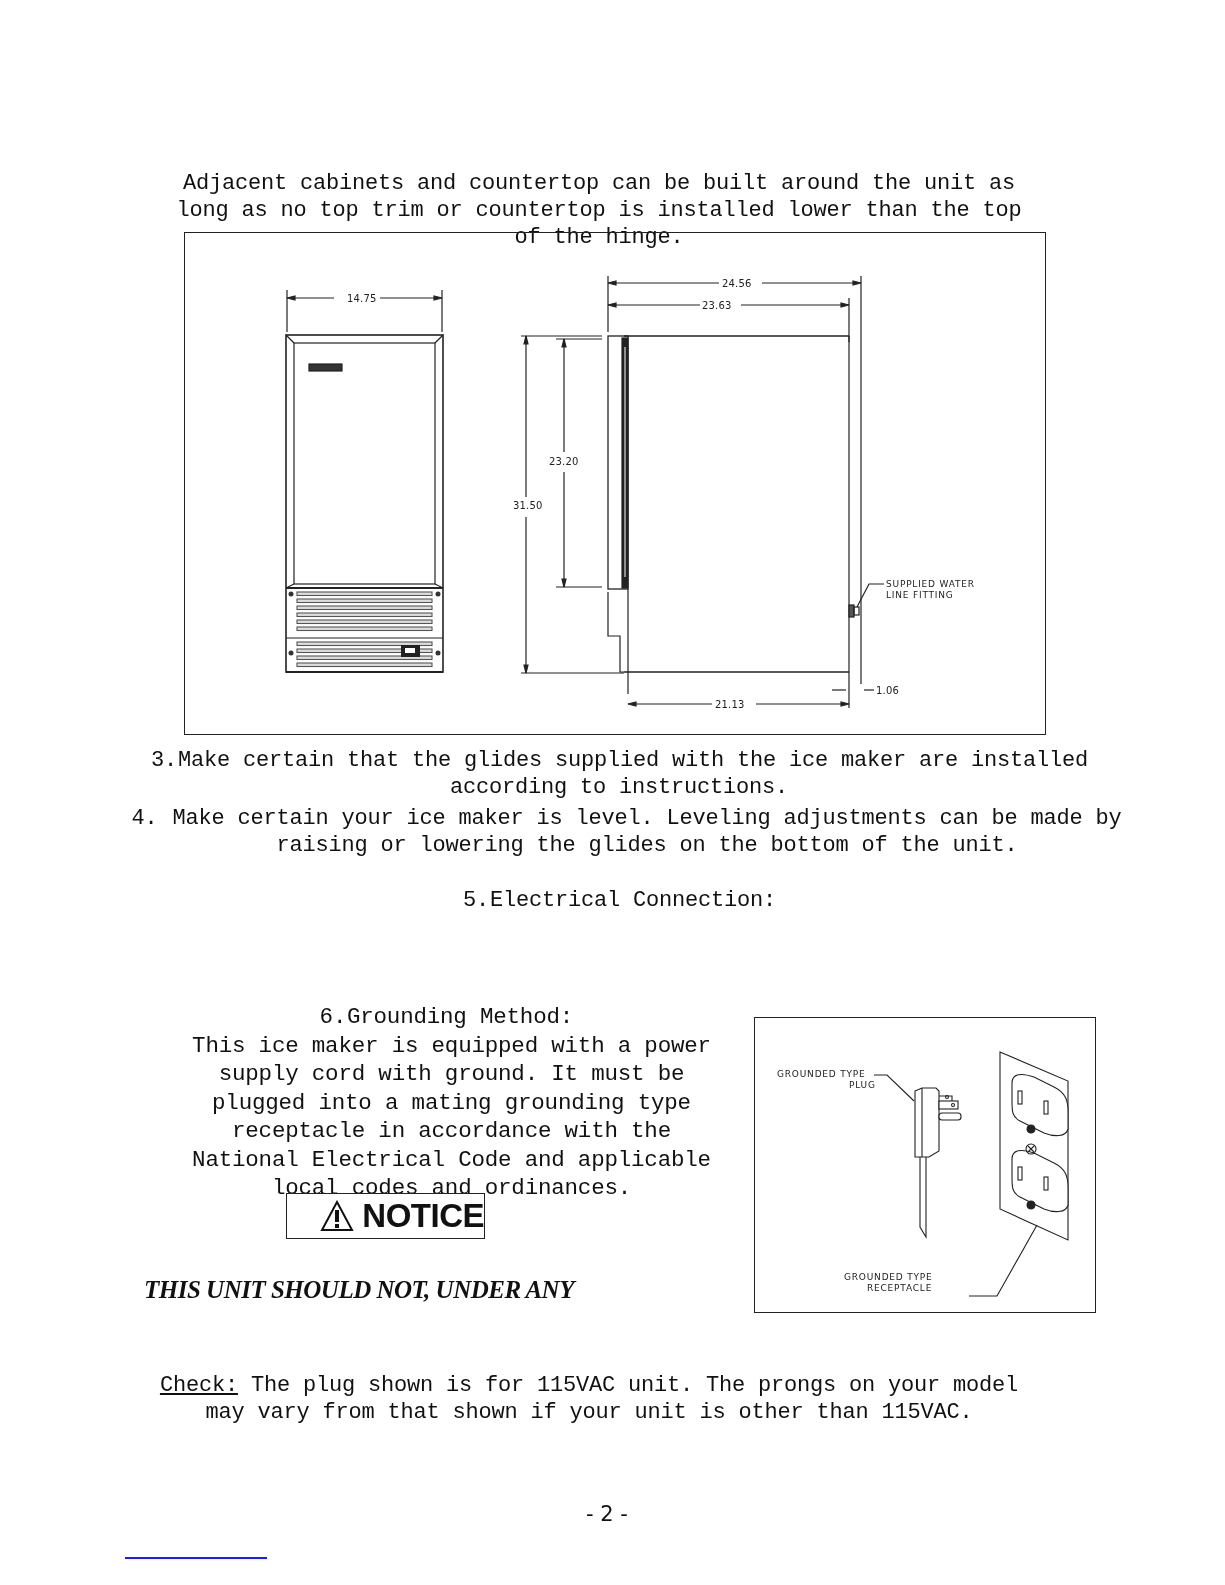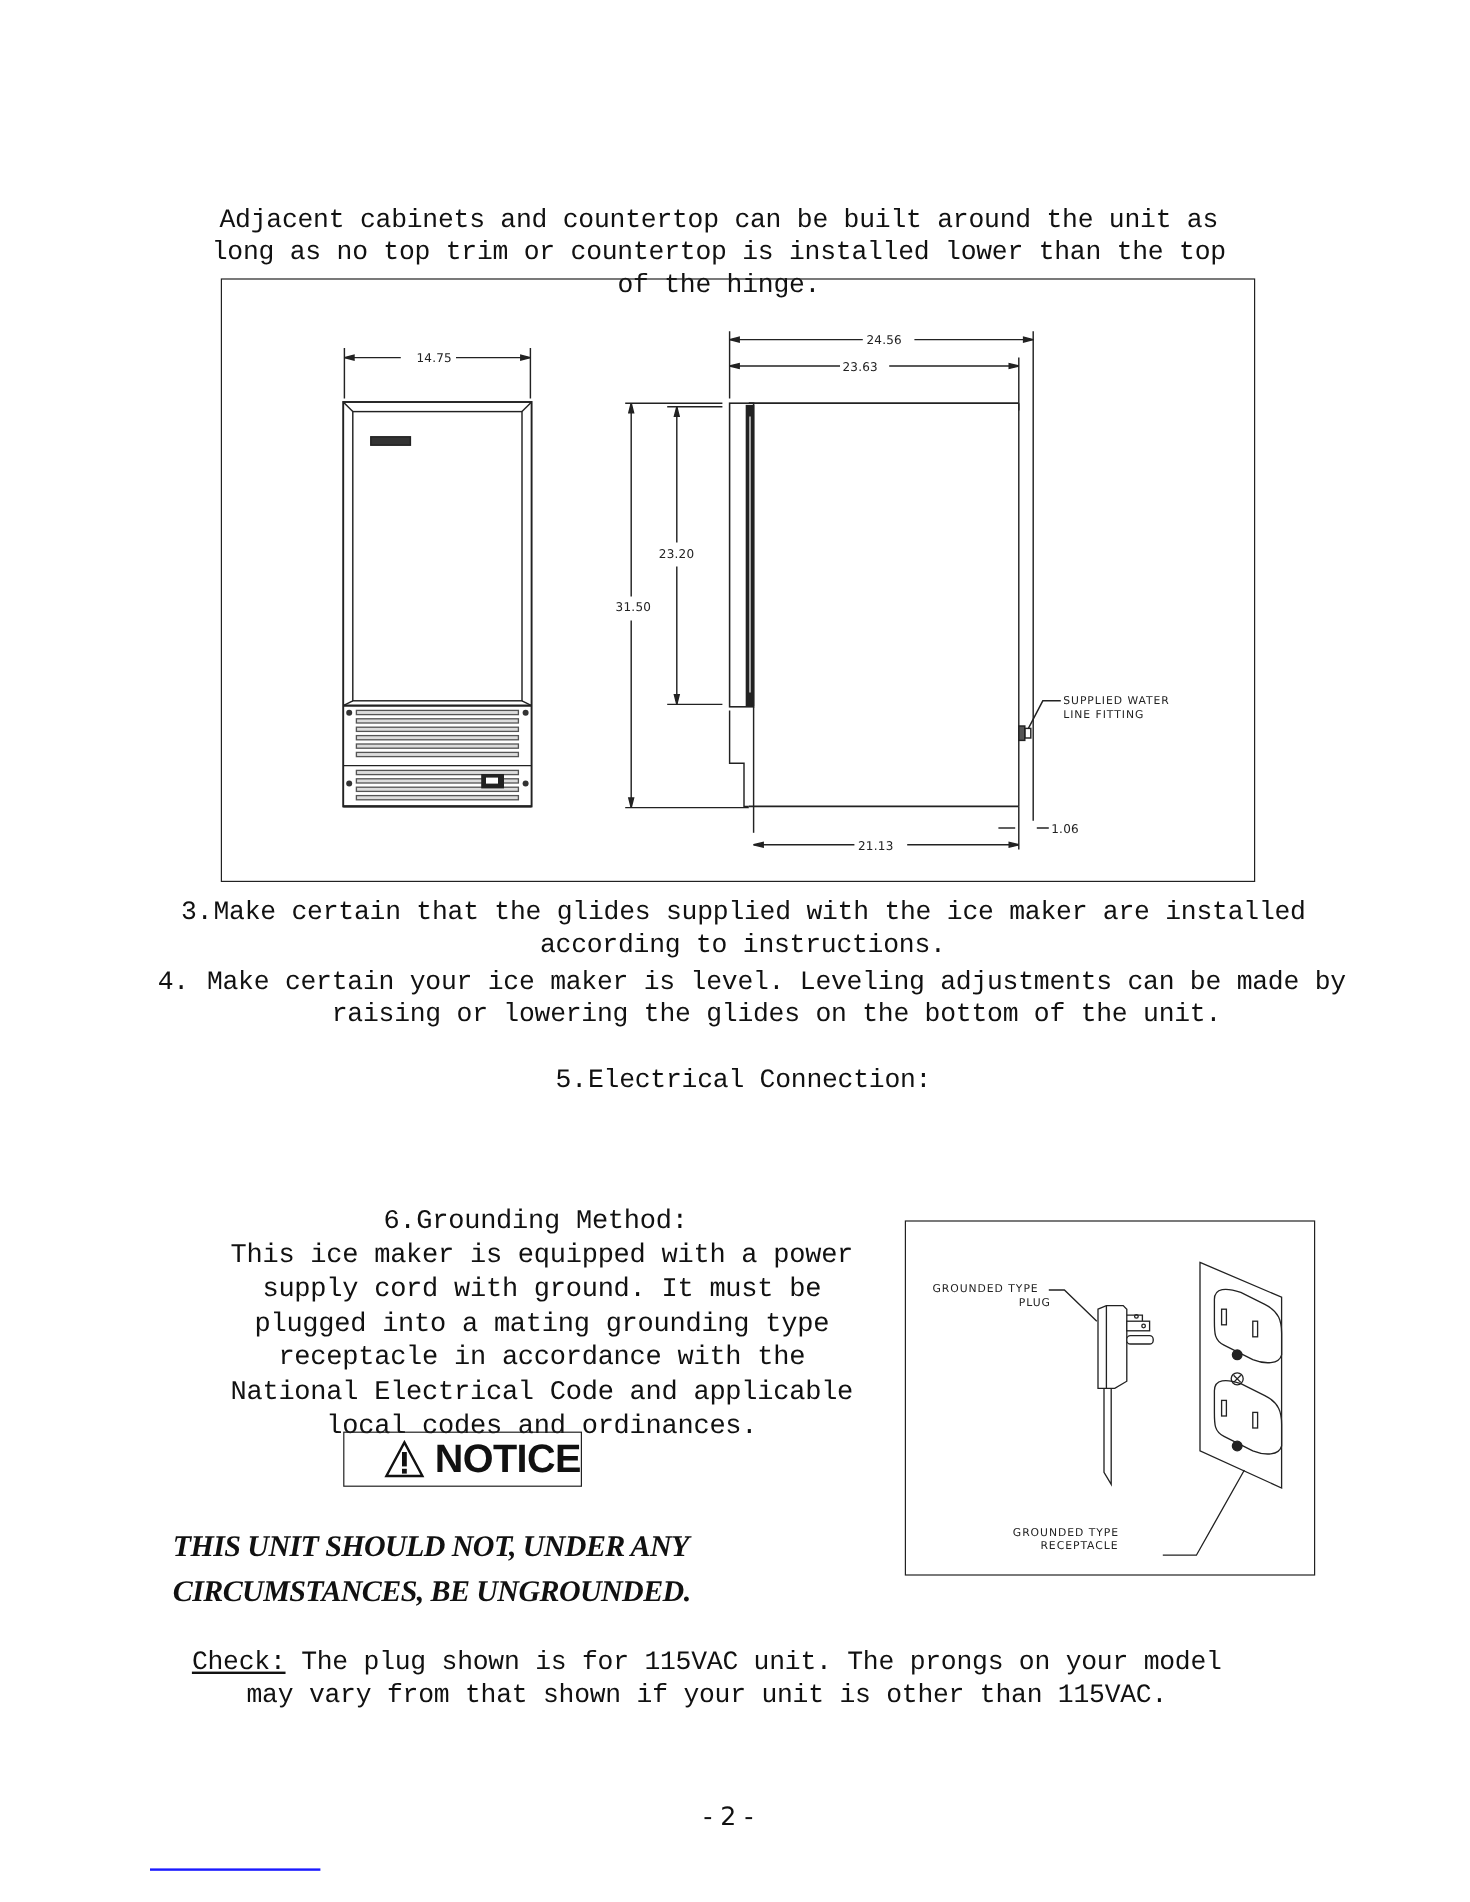--- a/index.html
+++ b/index.html
@@ -208,21 +208,20 @@
   <svg width="34" height="32" viewBox="0 0 34 32">
     <path d="M17 2 L32 30 H2 Z" fill="none" stroke="#111" stroke-width="2"></path>
     <rect x="15" y="10" width="4" height="12" fill="#111"></rect>
     <rect x="15" y="24" width="4" height="4" fill="#111"></rect>
   </svg>
   <span id="notice-label">NOTICE</span>
 </div>
 
 <div id="warning" class="abs">
   <div>THIS UNIT SHOULD NOT, UNDER ANY</div>
-  <div>CIRCUMSTANCES, BE UNGROUNDED.</div>
 </div>
 
 <div id="note" class="abs serif">
   <span id="note-label">Check:</span><span> The plug shown is for 115VAC unit.  The prongs on your model may vary from that shown if your unit is other than 115VAC.</span>
 </div>
 
 <div id="page-number" class="abs">- 2 -</div>
 <div id="footer-line" class="abs"></div>
 
 </body></html>

